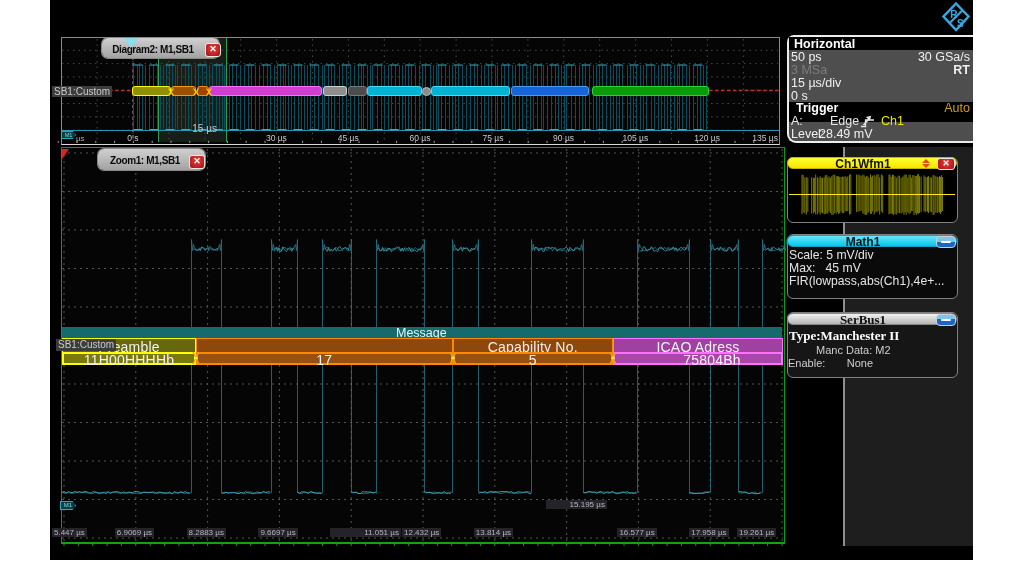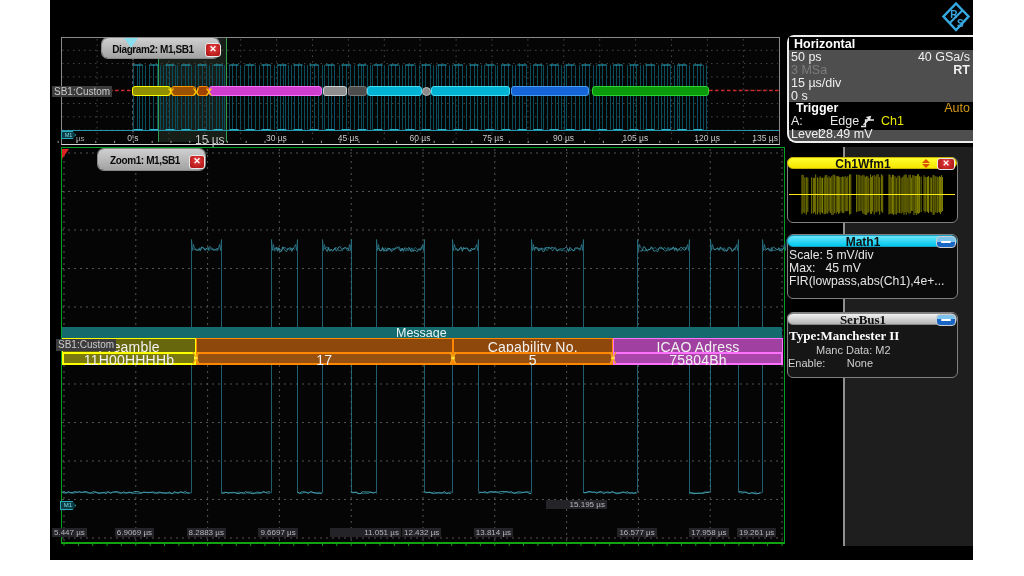--- a/index.html
+++ b/index.html
@@ -73,21 +73,21 @@
       <span style="position:absolute;left:0;top:6px;width:102px;text-align:center;">Diagram2: M1,SB1</span>
     </div>
   <div class="closebtn" style="left:155px;top:43px;">✕</div>
   <div class="abs" style="left:74px;top:38px;z-index:6;width:0;height:0;border-left:7px solid transparent;
        border-right:7px solid transparent;border-top:10px solid #8adfef;"></div>
 
   <div class="abs" style="left:2px;top:85.5px;background:#3c3c3c;color:#cacaca;font-size:10px;
        padding:0 2px;height:11px;line-height:11px;">SB1:Custom</div>
 
   <div class="lbl" style="left:62.80000000000001px;top:133px;width:40px;text-align:center;font-size:8.5px;">0 s</div>
-  <div class="lbl" style="left:134.60000000000002px;top:133px;width:40px;text-align:right;font-size:12px;">15 µs</div>
+  <div class="lbl" style="left:134.60000000000002px;top:123px;width:40px;text-align:center;font-size:10px;">15 µs</div>
   <div class="lbl" style="left:206.39999999999998px;top:133px;width:40px;text-align:center;font-size:8.5px;">30 µs</div>
   <div class="lbl" style="left:278.2px;top:133px;width:40px;text-align:center;font-size:8.5px;">45 µs</div>
   <div class="lbl" style="left:350.0px;top:133px;width:40px;text-align:center;font-size:8.5px;">60 µs</div>
   <div class="lbl" style="left:423px;top:133px;width:40px;text-align:center;font-size:8.5px;">75 µs</div>
   <div class="lbl" style="left:493.5999999999999px;top:133px;width:40px;text-align:center;font-size:8.5px;">90 µs</div>
   <div class="lbl" style="left:565.4px;top:133px;width:40px;text-align:center;font-size:8.5px;">105 µs</div>
   <div class="lbl" style="left:637.2px;top:133px;width:40px;text-align:center;font-size:8.5px;">120 µs</div>
   <div class="lbl" style="left:700px;top:133px;width:28px;text-align:right;font-size:8.5px;">135 µs</div>
   <div class="lbl" style="left:26px;top:134px;font-size:8px;color:#a8a8a8;">µs</div>
 
@@ -123,21 +123,21 @@
         border:1px solid #ff8800;border-bottom:none;box-sizing:border-box;"></div>
   <div class="busname" style="left:402.5px;top:338.5px;width:160.5px;">Capability No.</div>
   <div class="abs" style="left:402.5px;top:351.5px;width:160.5px;height:13px;background:#985010;
         border:2px solid #ff8800;box-sizing:border-box;"></div>
   <div class="busname" style="left:402.5px;top:351.5px;width:160.5px;">5</div>
   <div class="abs" style="left:563px;top:337.5px;width:170px;height:14px;background:#a040a0;
         border:1px solid #ff70ff;border-bottom:none;box-sizing:border-box;"></div>
   <div class="busname" style="left:563px;top:338.5px;width:170px;">ICAO Adress</div>
   <div class="abs" style="left:563px;top:351.5px;width:170px;height:13px;background:#aa46aa;
         border:2px solid #ff70ff;box-sizing:border-box;"></div>
-  <div class="busname" style="left:563px;top:351.5px;width:170px;">75804Bh</div>
+  <div class="busname" style="left:563px;top:351.5px;width:170px;padding-left:14px;">75804Bh</div>
   <svg class="abs" style="left:142px;top:351px;" width="8" height="14">
       <path d="M1 1L7 13M7 1L1 13" stroke="#e8a018" stroke-width="1.3" fill="none"></path>
       <path d="M2.5 7L5.5 7" stroke="#ffe840" stroke-width="2.5" fill="none"></path>
     </svg>
   <svg class="abs" style="left:398.5px;top:351px;" width="8" height="14">
       <path d="M1 1L7 13M7 1L1 13" stroke="#e8a018" stroke-width="1.3" fill="none"></path>
       <path d="M2.5 7L5.5 7" stroke="#ffe840" stroke-width="2.5" fill="none"></path>
     </svg>
   <svg class="abs" style="left:559px;top:351px;" width="8" height="14">
       <path d="M1 1L7 13M7 1L1 13" stroke="#e8a018" stroke-width="1.3" fill="none"></path>
@@ -170,33 +170,33 @@
        clip-path:polygon(0 0,78% 0,100% 50%,78% 100%,0 100%);">M1</div>
 
   <div class="abs" style="left:737px;top:35px;width:186px;height:104px;background:#4e4e4e;
        border-left:2px solid #ececec;border-bottom:2px solid #ececec;border-top:2px solid #ececec;
        border-bottom-left-radius:9px;border-top-left-radius:7px;">
     <div class="abs" style="left:0;top:0;width:100%;height:13px;background:#000;">
       <span style="position:absolute;left:5px;top:0;color:#fff;font-weight:bold;font-size:12.5px;">Horizontal</span>
     </div>
     <div class="prow" style="top:13px;">
         <span style="position:absolute;left:2px;">50 ps</span>
-        <span class="pr">40 GSa/s</span>
+        <span class="pr">30 GSa/s</span>
       </div>
     <div class="prow" style="top:26px;">
         <span style="position:absolute;left:2px;color:#7d7d7d;">3 MSa</span>
         <span class="pr" style="font-weight:bold;">RT</span>
       </div>
     <div class="prow" style="top:39px;">
         <span style="position:absolute;left:2px;">15 µs/div</span>
       </div>
     <div class="prow" style="top:52px;">
         <span style="position:absolute;left:2px;">0 s</span>
       </div>
-    <div class="abs" style="left:0;top:64.5px;width:100%;height:28px;background:#000;">
+    <div class="abs" style="left:0;top:64.5px;width:100%;height:20px;background:#000;">
       <span style="position:absolute;left:7px;top:-1px;color:#fff;font-weight:bold;font-size:12.5px;">Trigger</span>
       <span style="position:absolute;right:5px;top:-1px;color:#d49a18;font-size:12.5px;">Auto</span>
     </div>
     <div class="prow" style="top:77px;color:#e8e8e8;">
         <span style="position:absolute;left:2px;">A:</span>
       <span style="position:absolute;left:41px;">Edge</span>
       <span style="position:absolute;left:92px;color:#e8e800;">Ch1</span>
       </div>
     <svg class="abs" style="left:71px;top:78px;" width="18" height="13">
       <path d="M1 11.5H5.5V5H14" stroke="#e8e8e8" stroke-width="1.3" fill="none"></path>

